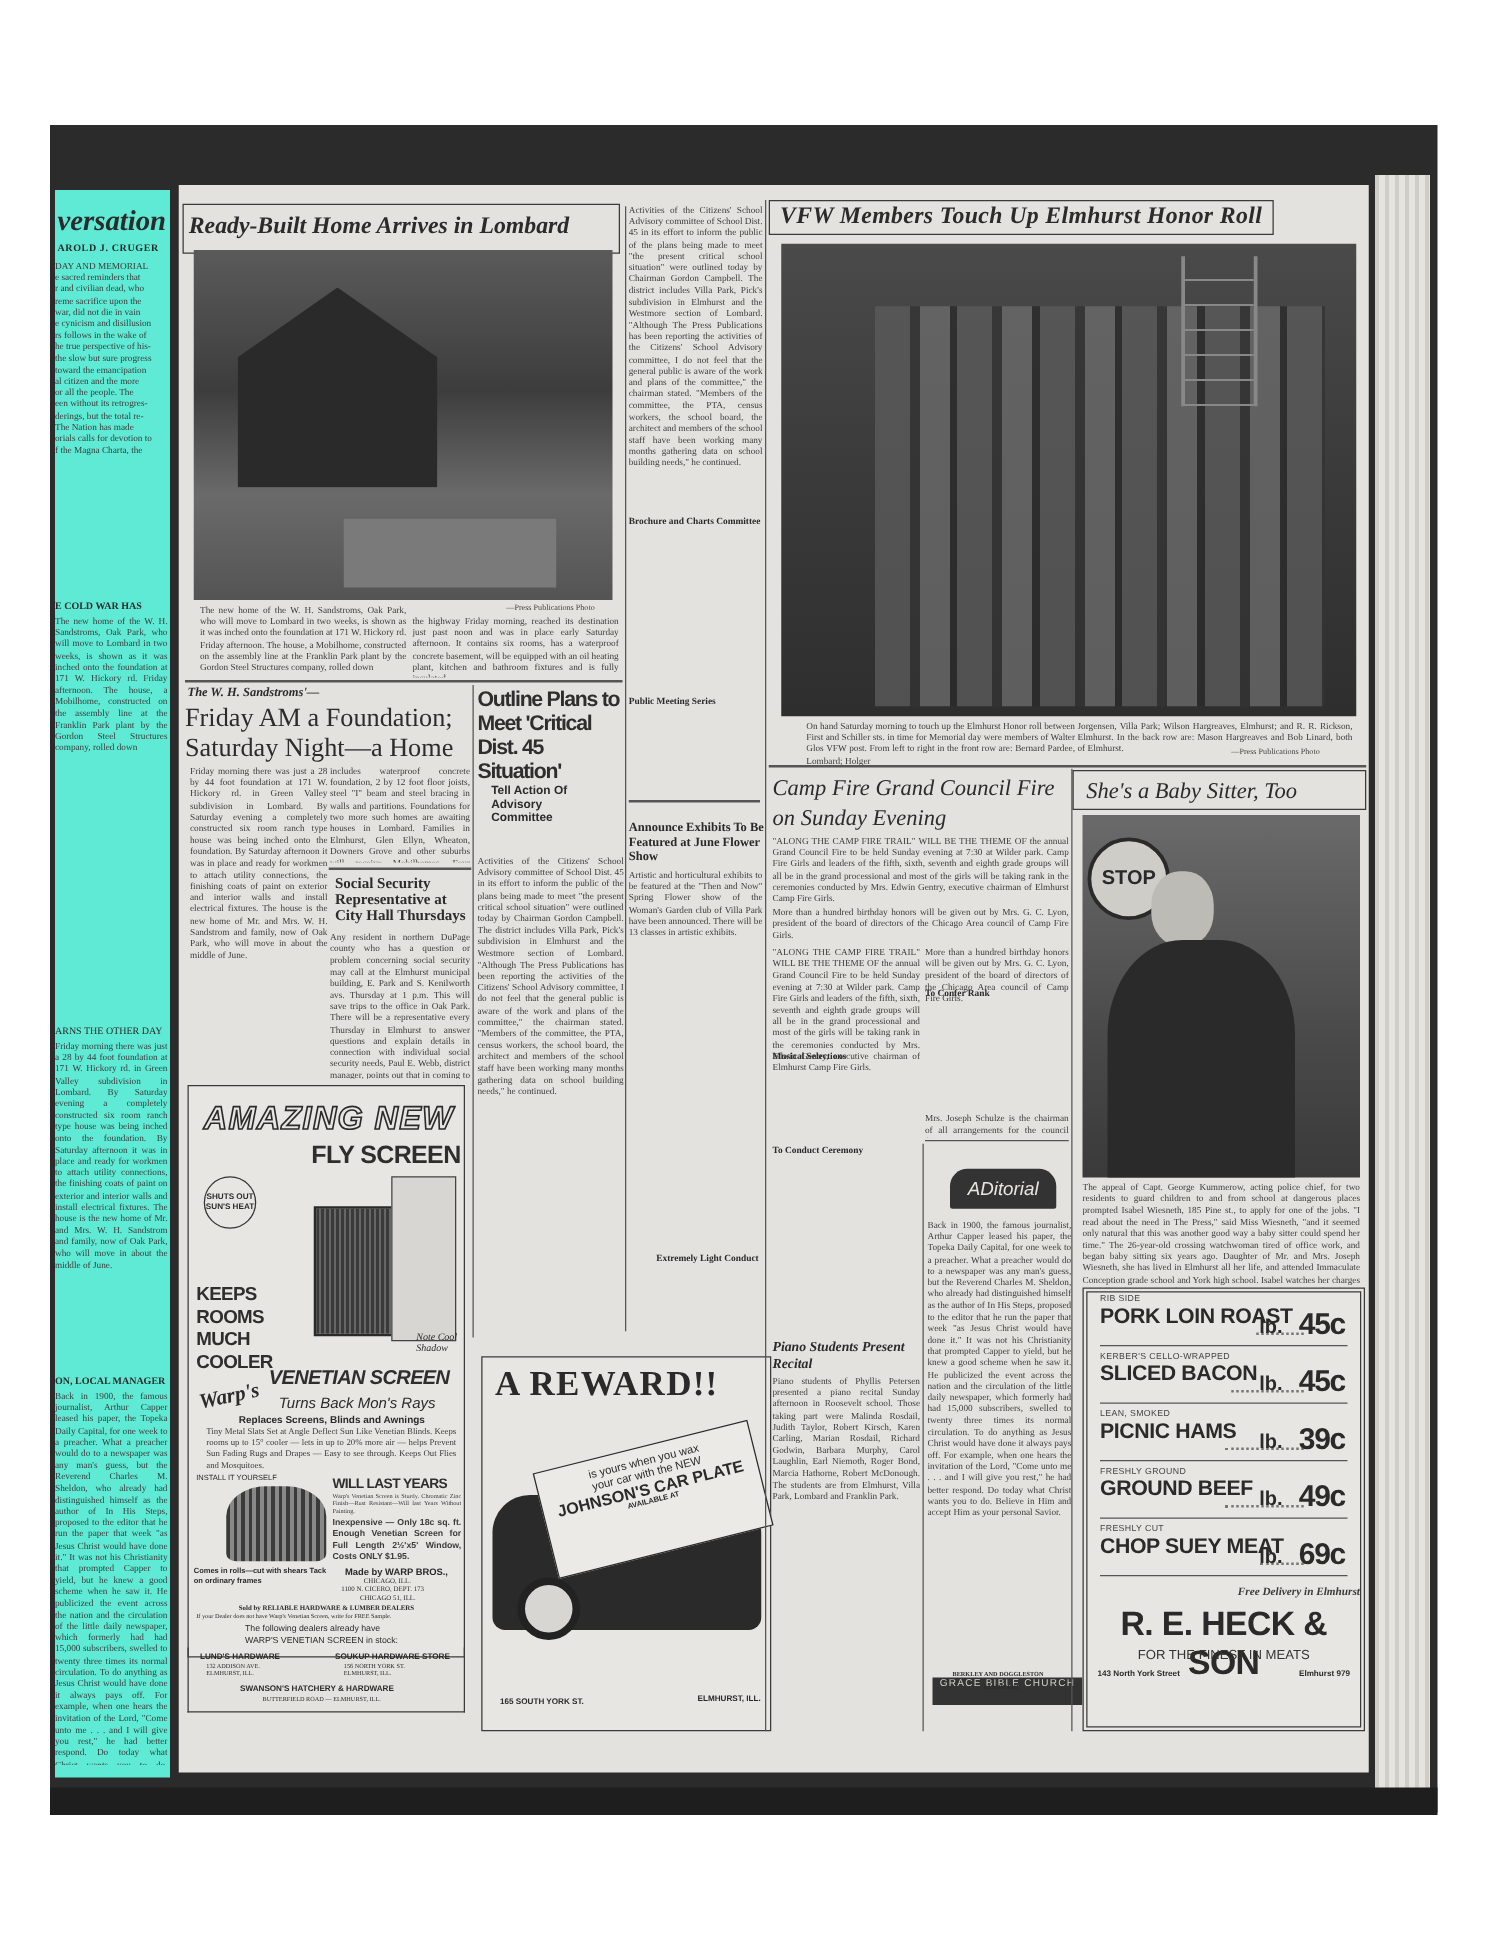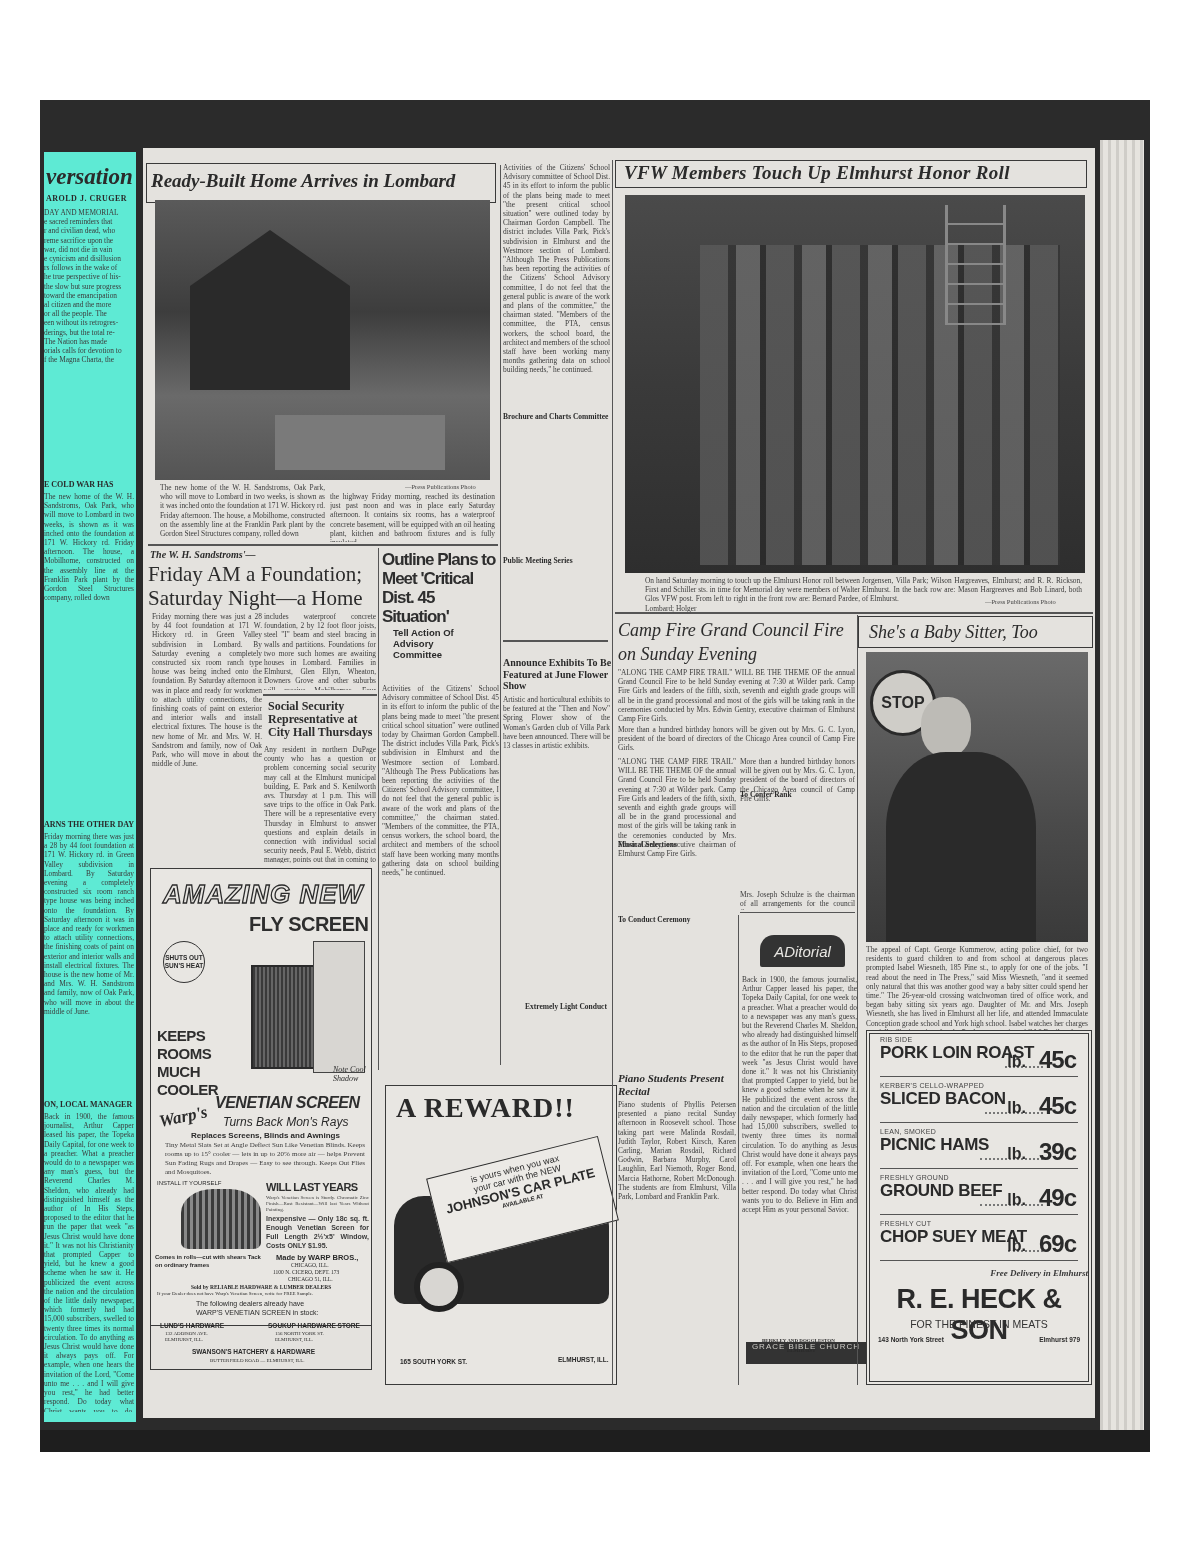--- a/index.html
+++ b/index.html
@@ -45,21 +45,21 @@
       <div>al citizen and the more</div>
       <div>or all the people. The</div>
       <div>een without its retrogres-</div>
       <div>derings, but the total re-</div>
       <div>The Nation has made</div>
       <div>orials calls for devotion to</div>
       <div>f the Magna Charta, the</div>
     </div>
   <div class="abs" style="left:0;top:328px;font-size:8px;font-weight:bold;">E COLD WAR HAS</div>
   <div class="abs txt" style="left:0;top:340px;width:90px;height:250px;">The new home of the W. H. Sandstroms, Oak Park, who will move to Lombard in two weeks, is shown as it was inched onto the foundation at 171 W. Hickory rd. Friday afternoon. The house, a Mobilhome, constructed on the assembly line at the Franklin Park plant by the Gordon Steel Structures company, rolled down</div>
-  <div class="abs" style="left:0;top:668px;font-size:8px;font-weight:bold;">ARNS THE OTHER DAY</div>
+  <div class="abs" style="left:0;top:668px;font-size:8px;font-weight:normal;">ARNS THE OTHER DAY</div>
   <div class="abs txt" style="left:0;top:680px;width:90px;height:260px;">Friday morning there was just a 28 by 44 foot foundation at 171 W. Hickory rd. in Green Valley subdivision in Lombard. By Saturday evening a completely constructed six room ranch type house was being inched onto the foundation. By Saturday afternoon it was in place and ready for workmen to attach utility connections, the finishing coats of paint on exterior and interior walls and install electrical fixtures. The house is the new home of Mr. and Mrs. W. H. Sandstrom and family, now of Oak Park, who will move in about the middle of June.</div>
   <div class="abs" style="left:0;top:948px;font-size:8px;font-weight:bold;">ON, LOCAL MANAGER</div>
   <div class="abs txt" style="left:0;top:960px;width:90px;height:300px;">Back in 1900, the famous journalist, Arthur Capper leased his paper, the Topeka Daily Capital, for one week to a preacher. What a preacher would do to a newspaper was any man's guess, but the Reverend Charles M. Sheldon, who already had distinguished himself as the author of In His Steps, proposed to the editor that he run the paper that week "as Jesus Christ would have done it." It was not his Christianity that prompted Capper to yield, but he knew a good scheme when he saw it. He publicized the event across the nation and the circulation of the little daily newspaper, which formerly had had 15,000 subscribers, swelled to twenty three times its normal circulation. To do anything as Jesus Christ would have done it always pays off. For example, when one hears the invitation of the Lord, "Come unto me . . . and I will give you rest," he had better respond. Do today what Christ wants you to do. Believe in Him and accept Him as your personal Savior.</div>
 </div>
 <div class="rightedge"></div>
 
 <div class="page"></div>
 
 <div class="box" style="left:146px;top:163px;width:350px;height:40px;border-width:1px;">
   <div class="abs hd" style="left:4px;top:6px;font-size:19px;white-space:nowrap;">Ready-Built Home Arrives in Lombard</div>
@@ -144,21 +144,21 @@
     <div style="font-size:9px;margin-top:6px;">is yours when you wax</div>
     <div style="font-size:9px;">your car with the NEW</div>
     <div style="font-size:13px;font-weight:bold;">JOHNSON'S CAR PLATE</div>
     <div style="font-size:6px;font-weight:bold;">AVAILABLE AT</div>
   </div>
   <div class="abs" style="left:14px;top:272px;font-size:6.5px;font-weight:bold;font-family:'Liberation Sans',sans-serif;">165 SOUTH YORK ST.</div>
   <div class="abs" style="left:172px;top:270px;font-size:6.5px;font-weight:bold;font-family:'Liberation Sans',sans-serif;">ELMHURST, ILL.</div>
 </div>
 
 <div class="rule" style="left:612px;top:160px;width:1px;height:1225px;"></div>
-<div class="box" style="left:615px;top:160px;width:472px;height:28px;border-width:1px;">
+<div class="box" style="left:615px;top:160px;width:404px;height:28px;border-width:1px;">
   <div class="abs hd" style="left:8px;top:1px;font-size:19px;white-space:nowrap;letter-spacing:.3px;">VFW Members Touch Up Elmhurst Honor Roll</div>
 </div>
 <div class="photo" style="left:625px;top:195px;width:460px;height:378px;background:linear-gradient(180deg,#4a4a4a 0%,#3a3a3a 50%,#2e2e2e 100%);">
   <div class="abs" style="left:75px;top:50px;width:360px;height:320px;background:repeating-linear-gradient(90deg,#5a5a5a 0 28px,#333 28px 36px,#6a6a6a 36px 60px,#2a2a2a 60px 66px);opacity:.8;"></div>
   <div class="abs" style="left:320px;top:10px;width:55px;height:120px;border-left:3px solid #888;border-right:3px solid #888;background:repeating-linear-gradient(180deg,transparent 0 18px,#888 18px 20px);"></div>
 </div>
 <div class="abs txt" style="left:645px;top:576px;width:215px;height:40px;">On hand Saturday morning to touch up the Elmhurst Honor roll between First and Schiller sts. in time for Memorial day were members of Walter Glos VFW post. From left to right in the front row are: Bernard Pardee, Lombard; Holger</div>
 <div class="abs txt" style="left:862px;top:576px;width:220px;height:28px;">Jorgensen, Villa Park; Wilson Hargreaves, Elmhurst; and R. R. Rickson, Elmhurst. In the back row are: Mason Hargreaves and Bob Linard, both of Elmhurst.</div>
 <div class="abs" style="left:985px;top:598px;font-size:6.5px;color:#444;">—Press Publications Photo</div>
 <div class="rule" style="left:615px;top:612px;width:478px;height:1.5px;"></div>

